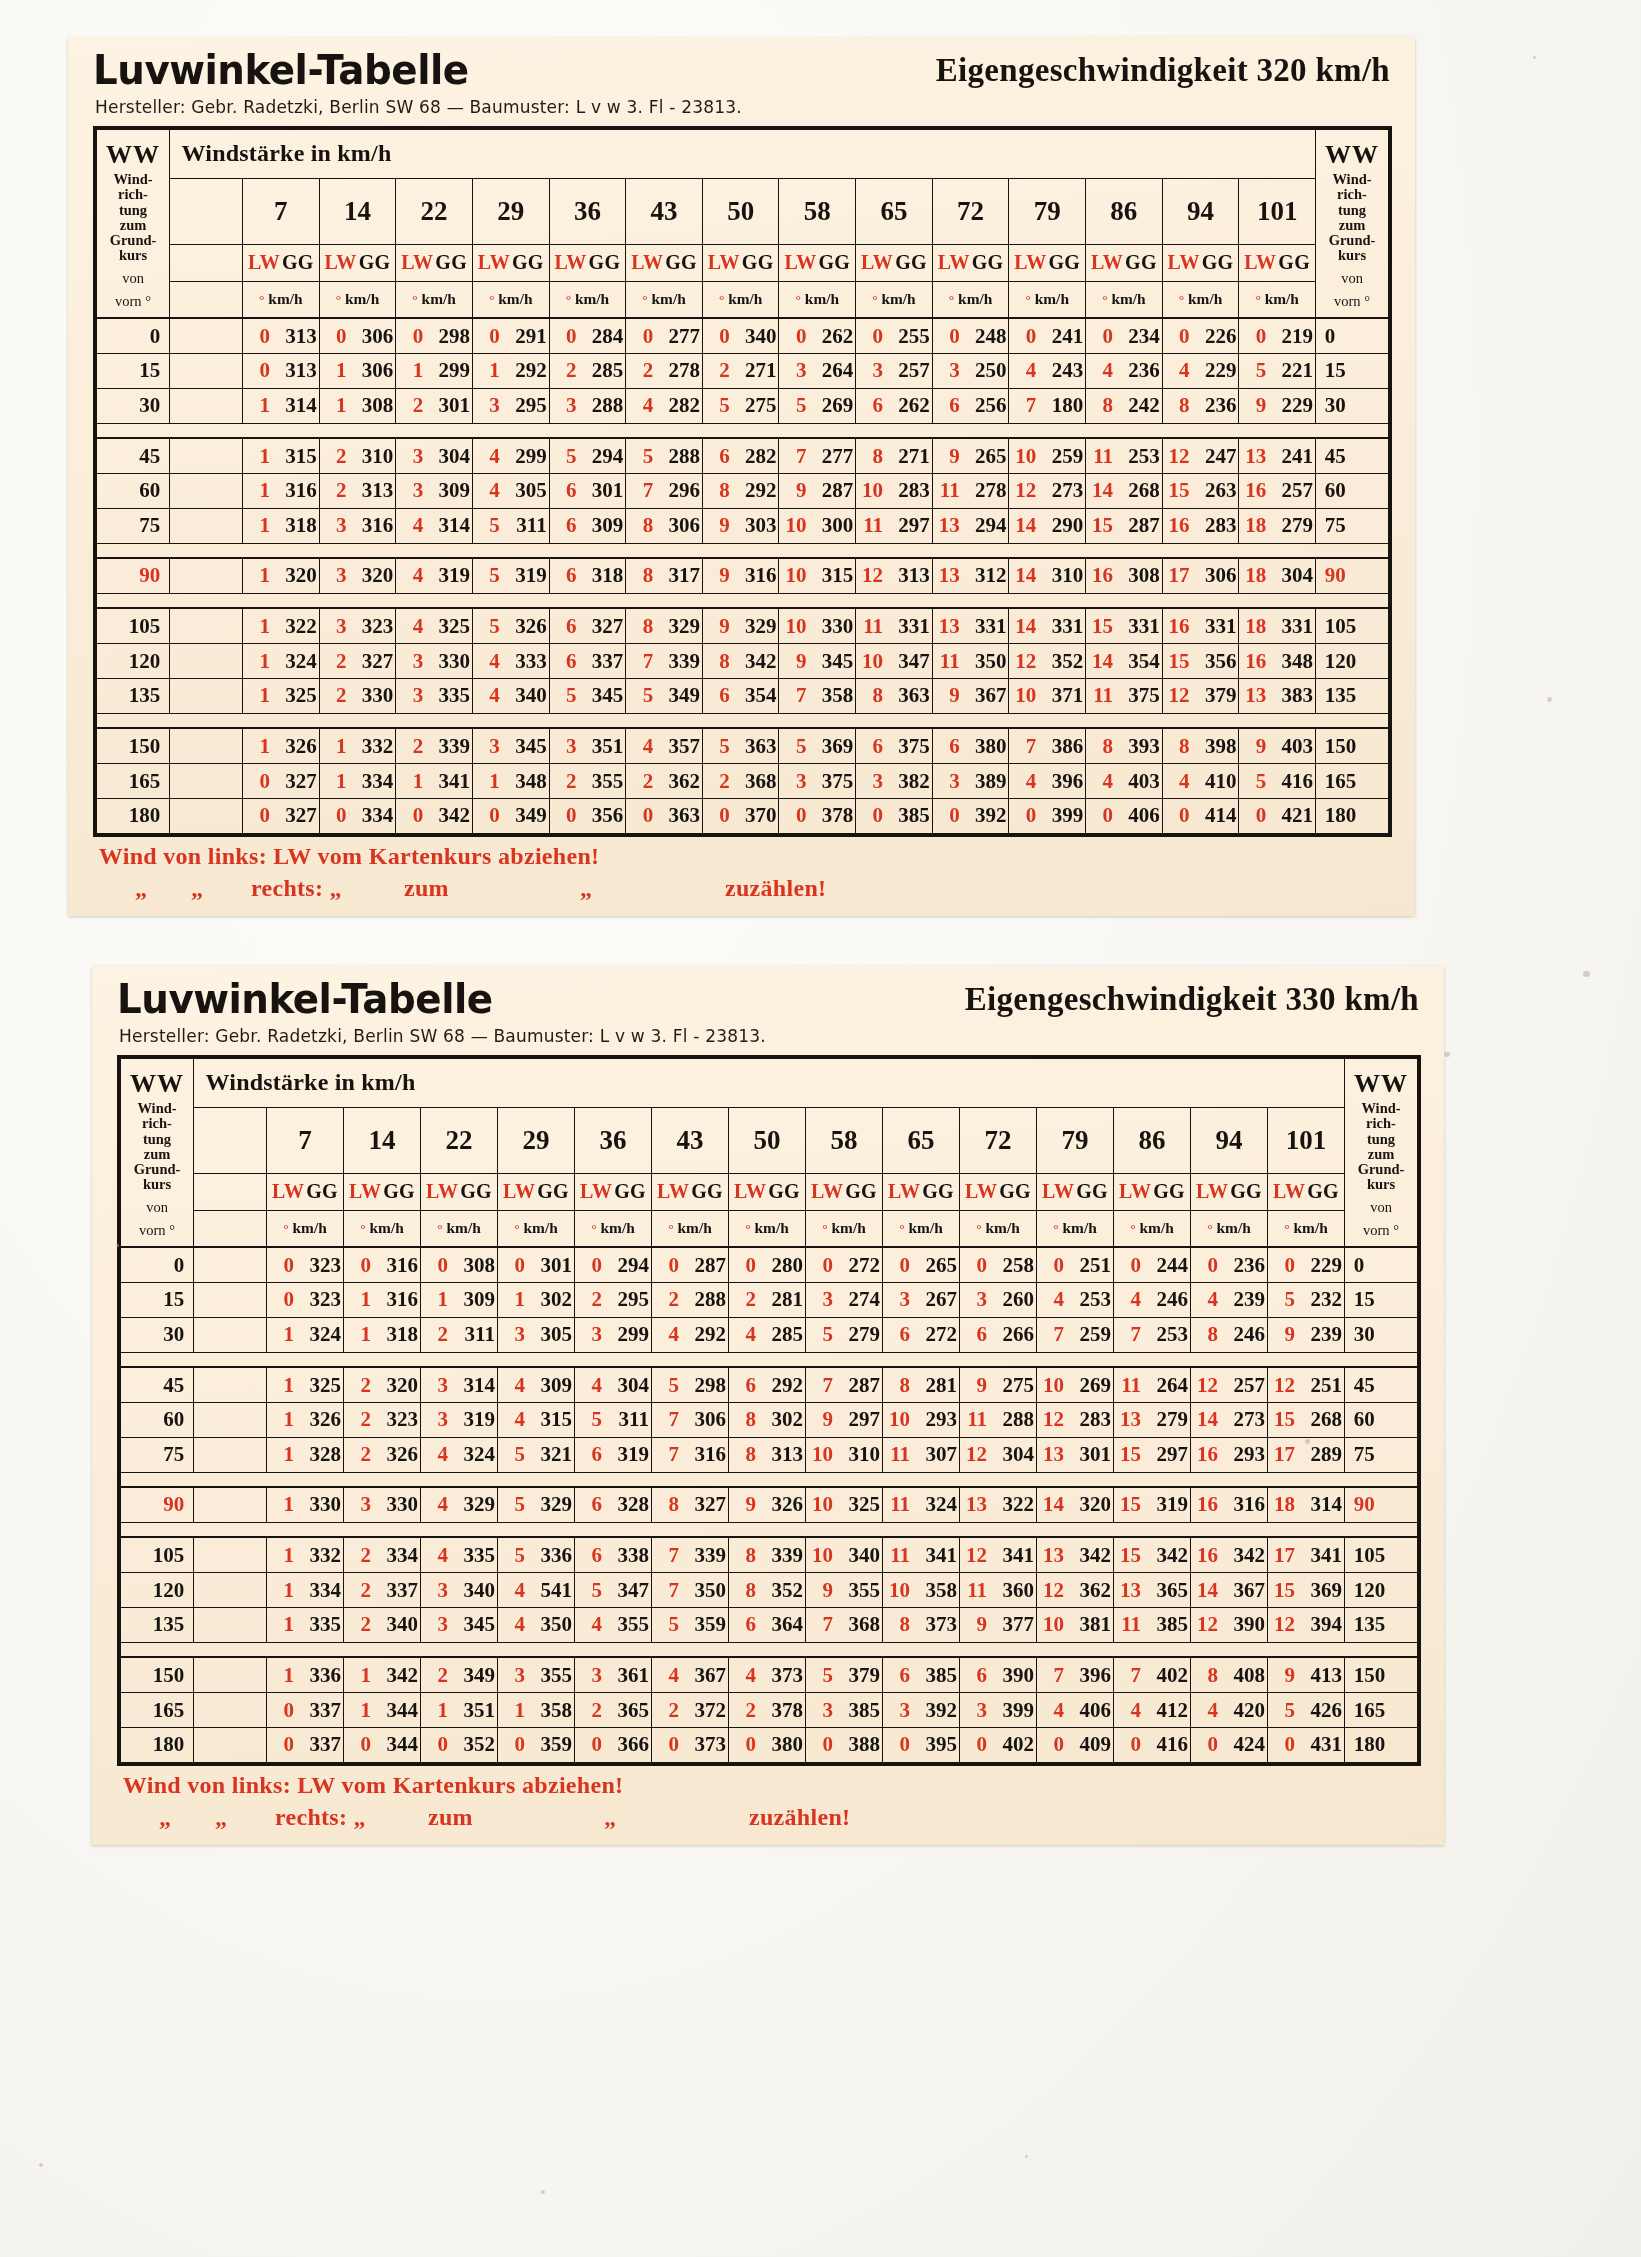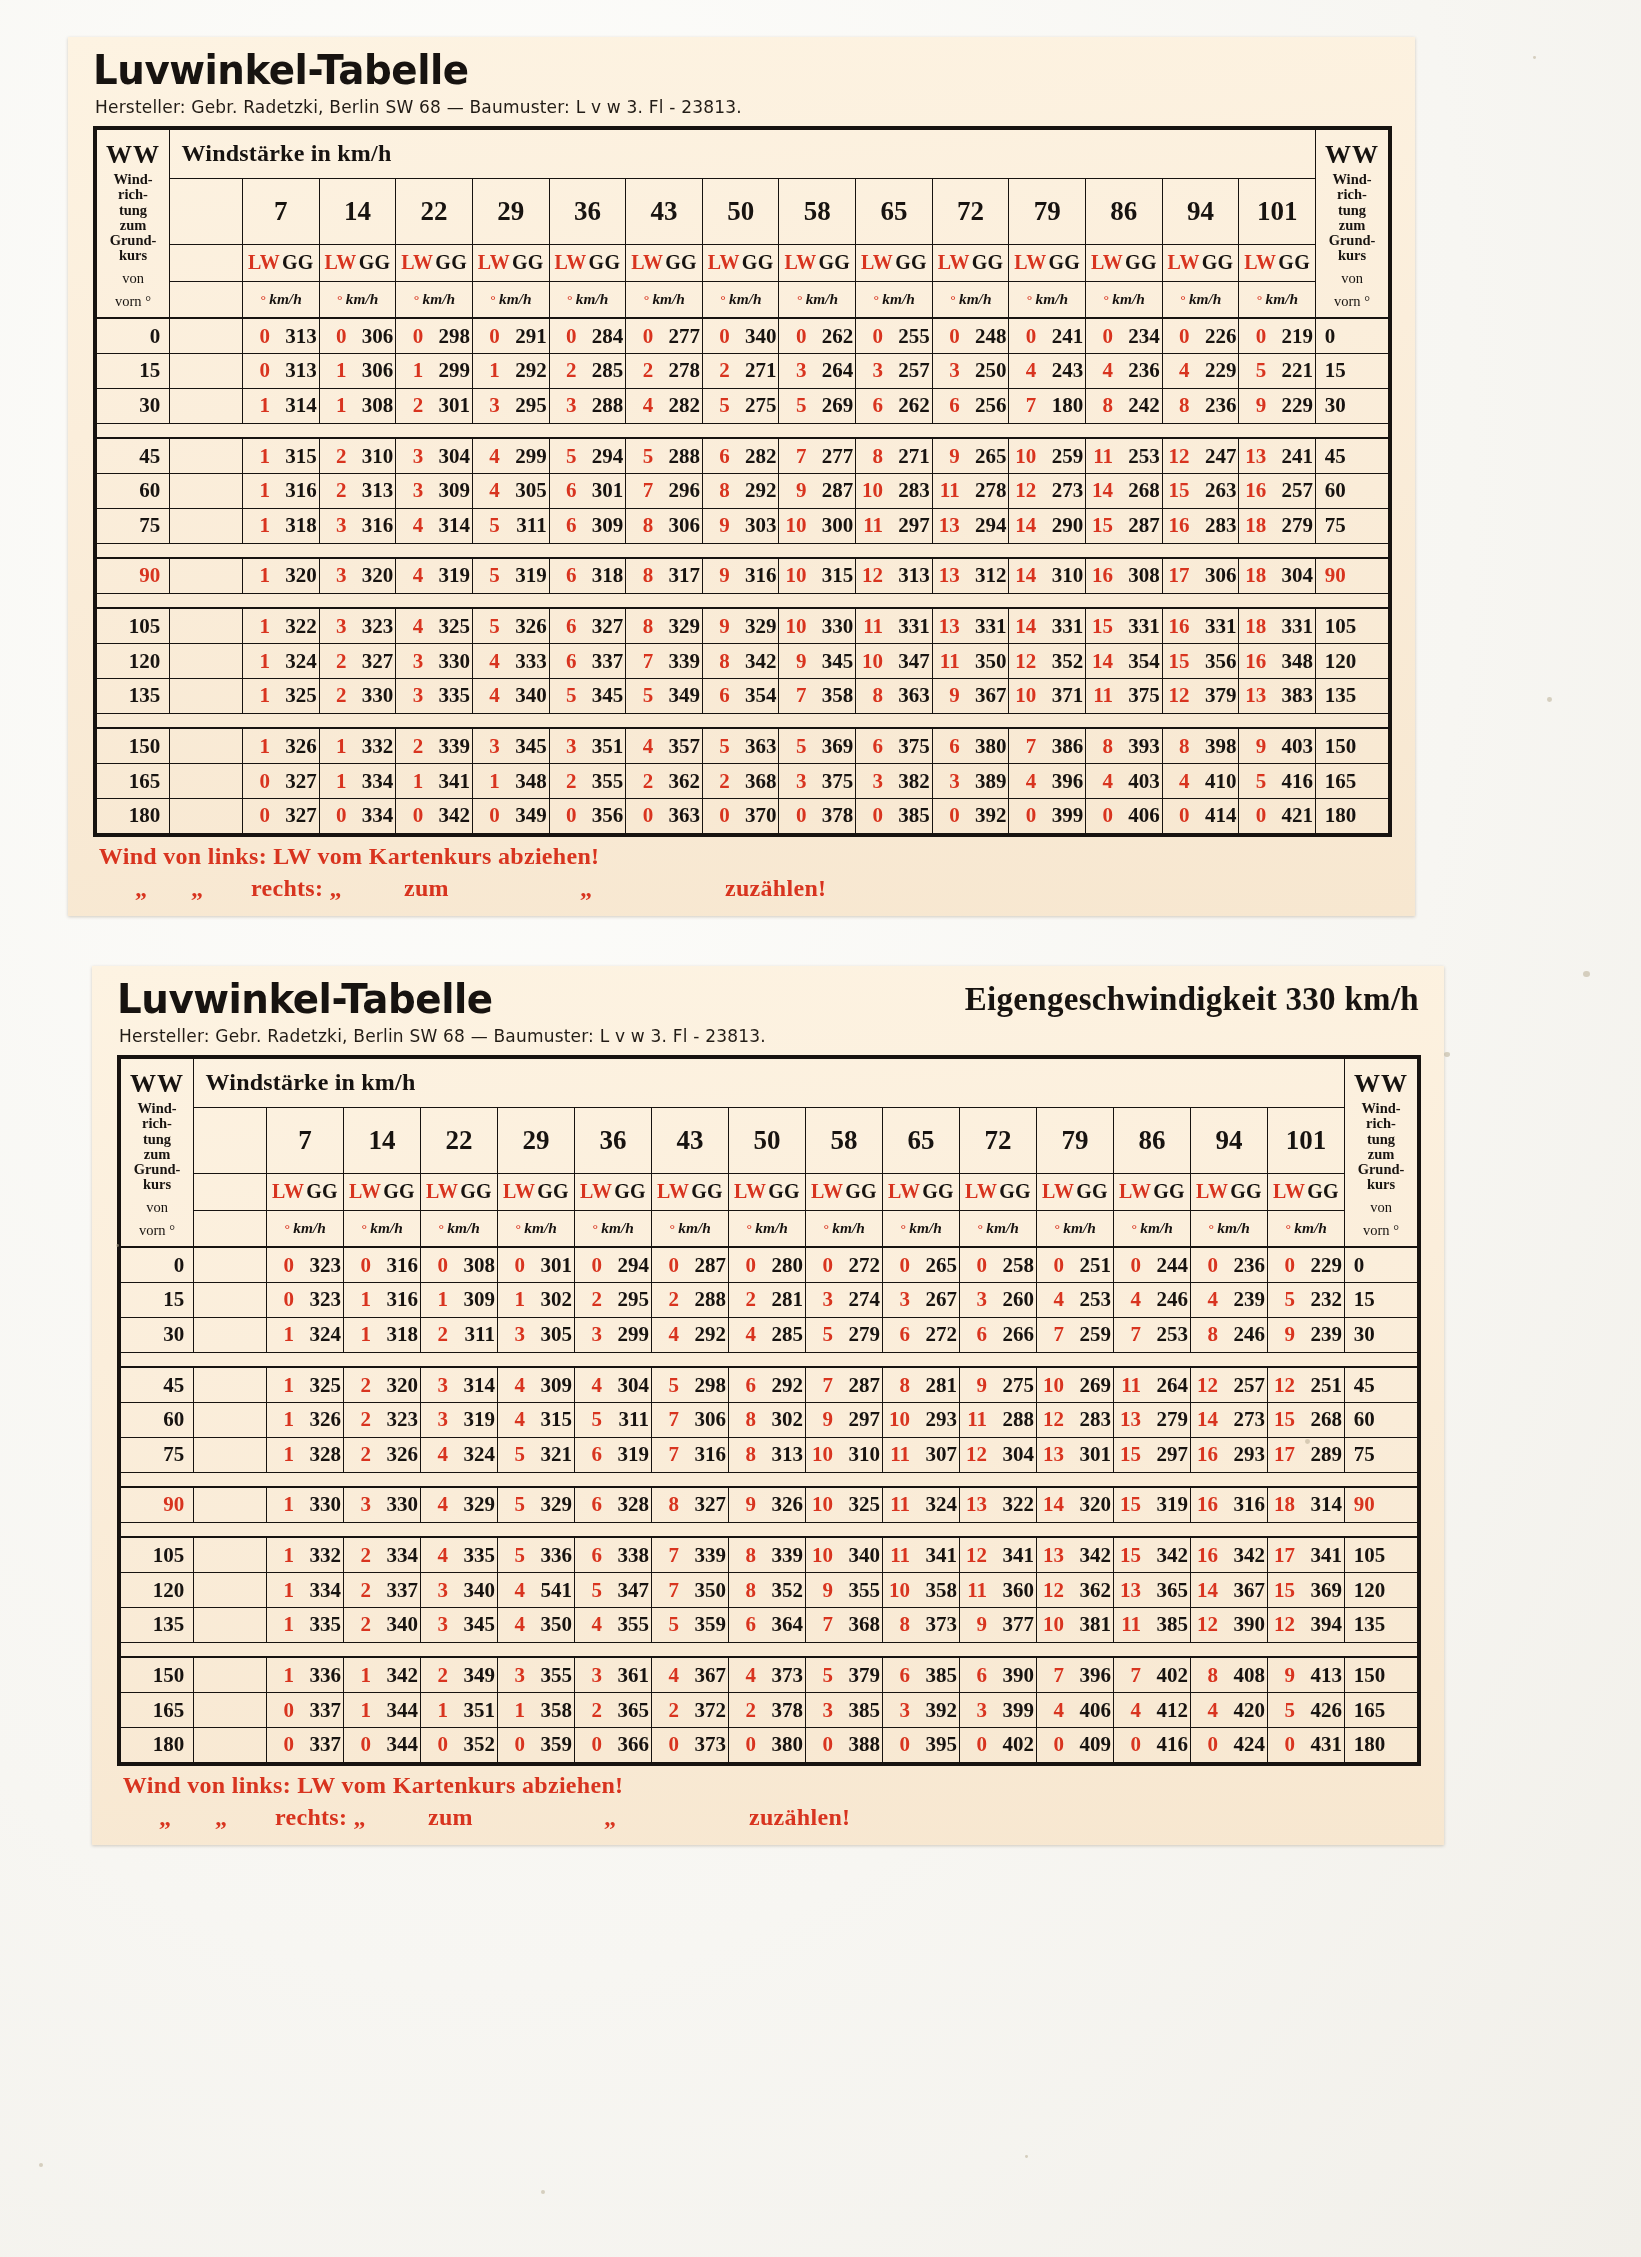--- a/index.html
+++ b/index.html
@@ -110,21 +110,21 @@
     font-family:"Liberation Serif", serif;
     font-weight:bold;font-size:27px;height:54px;
   }
   .lwgg{
     height:29px;font-size:20px;font-weight:bold;letter-spacing:0.3px;
     white-space:nowrap;
   }
   .lwgg .lw{color:#d8341f;}
   .lwgg .gg{color:#171310;}
   .unit{
-    height:29px;font-size:15.4px;font-weight:bold;white-space:nowrap;font-style:italic;
+    height:29px;font-size:15.4px;font-weight:bold;white-space:nowrap;
   }
   .unit .deg{color:#d8341f;font-size:13.5px;}
   .unit .kmh{color:#171310;}
 
   
   tr.drow td{ height:32px; font-size:21px; }
   td.lbl{ font-size:22px; font-weight:bold; padding-right:8.7px !important; text-align:right !important;}
   td.lbl.r{ text-align:left !important; padding-left:8.7px !important; padding-right:0 !important;}
   td.lbl.red{ color:#d8341f; }
   td.cell{ white-space:nowrap; }
@@ -151,20 +151,21 @@
 <body>
 
 <div class="page-bg"></div>
 
 <div id="cards-host">
     <div class="card" id="card-320">
     <div class="card-inner">
       <div class="hdr">
         <div class="title-main">Luvwinkel-Tabelle</div>
         <div class="title-sub">Hersteller: Gebr. Radetzki, Berlin SW 68 — Baumuster: L v w 3.  Fl - 23813.</div>
+        <div class="title-right">Eigengeschwindigkeit 320 km/h</div>
       </div>
       <div class="tbl-wrap">
         <table class="lw">
           <colgroup>
               <col class="sidecol">
               <col class="sidecol">
               <col class="datacol">
               <col class="datacol">
               <col class="datacol">
               <col class="datacol">

